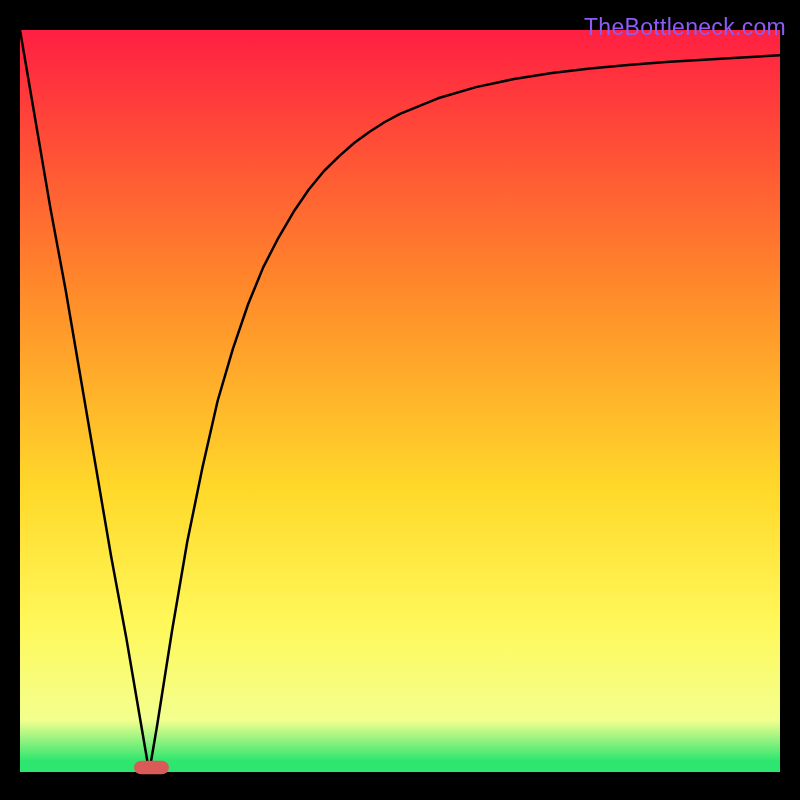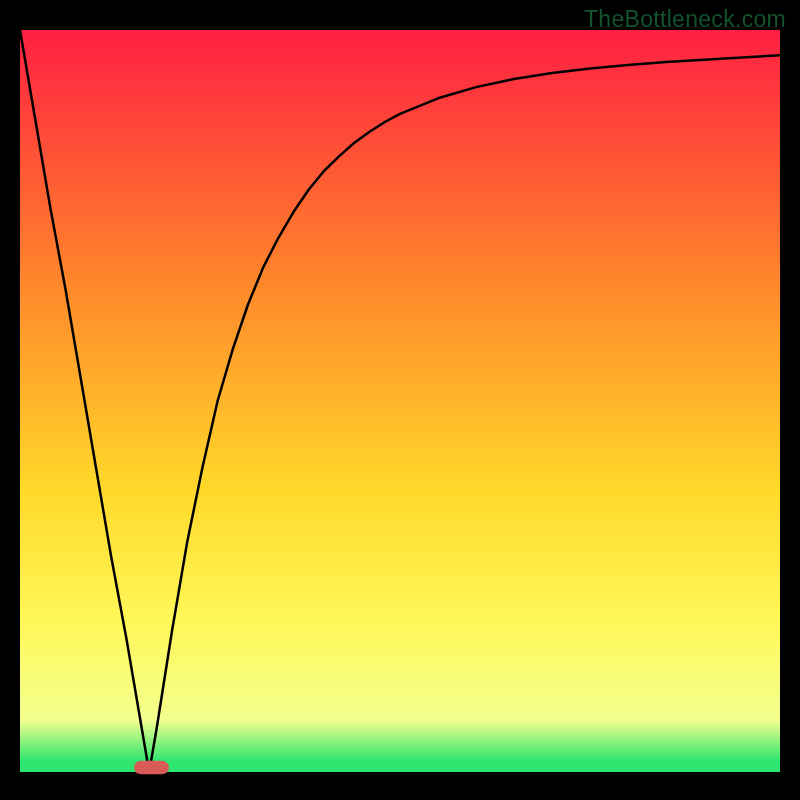--- a/index.html
+++ b/index.html
@@ -1,18 +1,18 @@
 <!DOCTYPE html>
 <html><head>
 <meta charset="utf-8">
 <style>
 html,body{margin:0;padding:0;width:800px;height:800px;background:#fff}
 #wrap{position:relative;width:800px;height:800px}
 svg{display:block}
-#watermark{position:absolute;top:6px;right:14px;font:23px Arial,Helvetica,sans-serif;color:#14532d;letter-spacing:.3px}
+#watermark{position:absolute;top:14px;right:14px;font:23px Arial,Helvetica,sans-serif;color:#8b5cf6;letter-spacing:.3px}
 </style>
 </head>
 <body>
 
 <div id="wrap">
   <svg id="svg" width="800" height="800" viewBox="0 0 800 800">
       <defs>
         <linearGradient id="g" x1="0" y1="0" x2="0" y2="1">
           <stop offset="0%" stop-color="#ff1f42"></stop>
           <stop offset="35%" stop-color="#ff8a2a"></stop>

